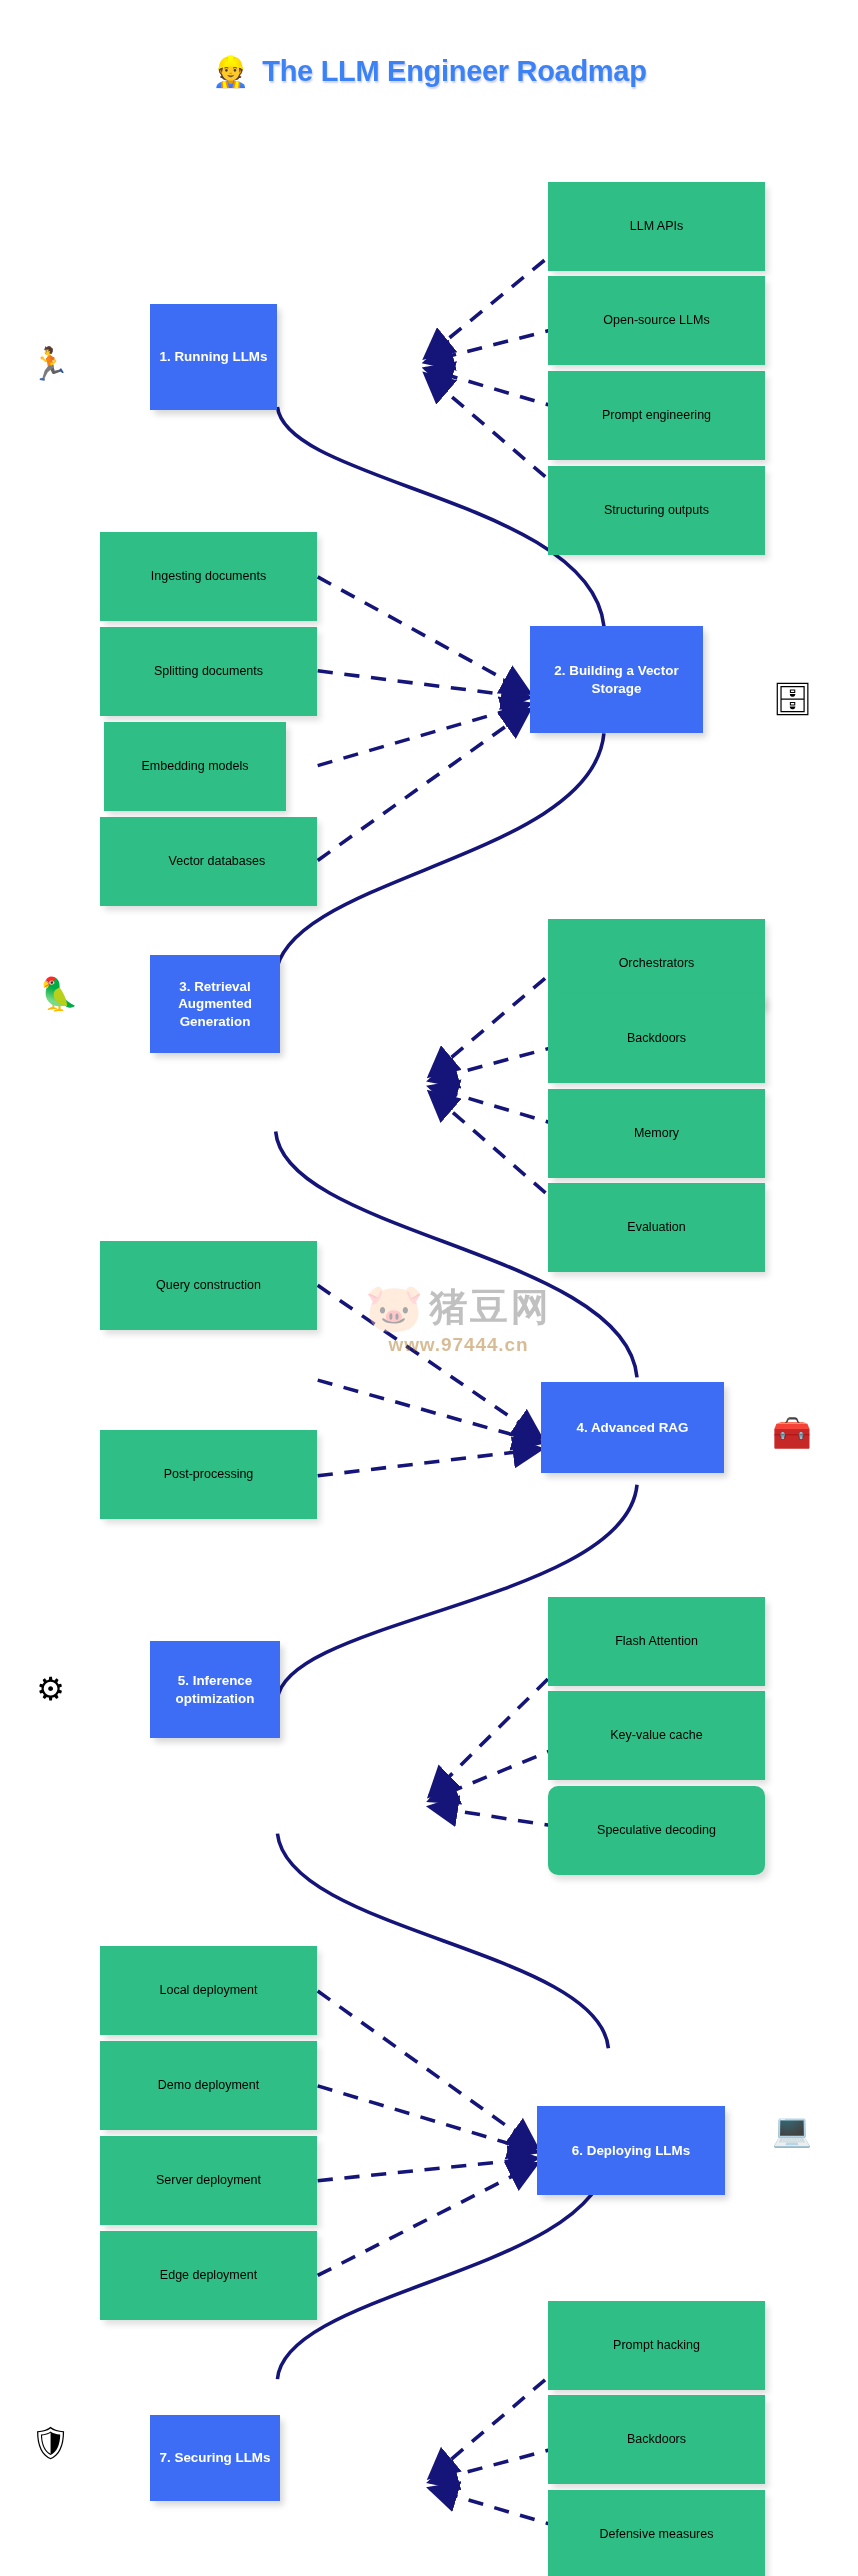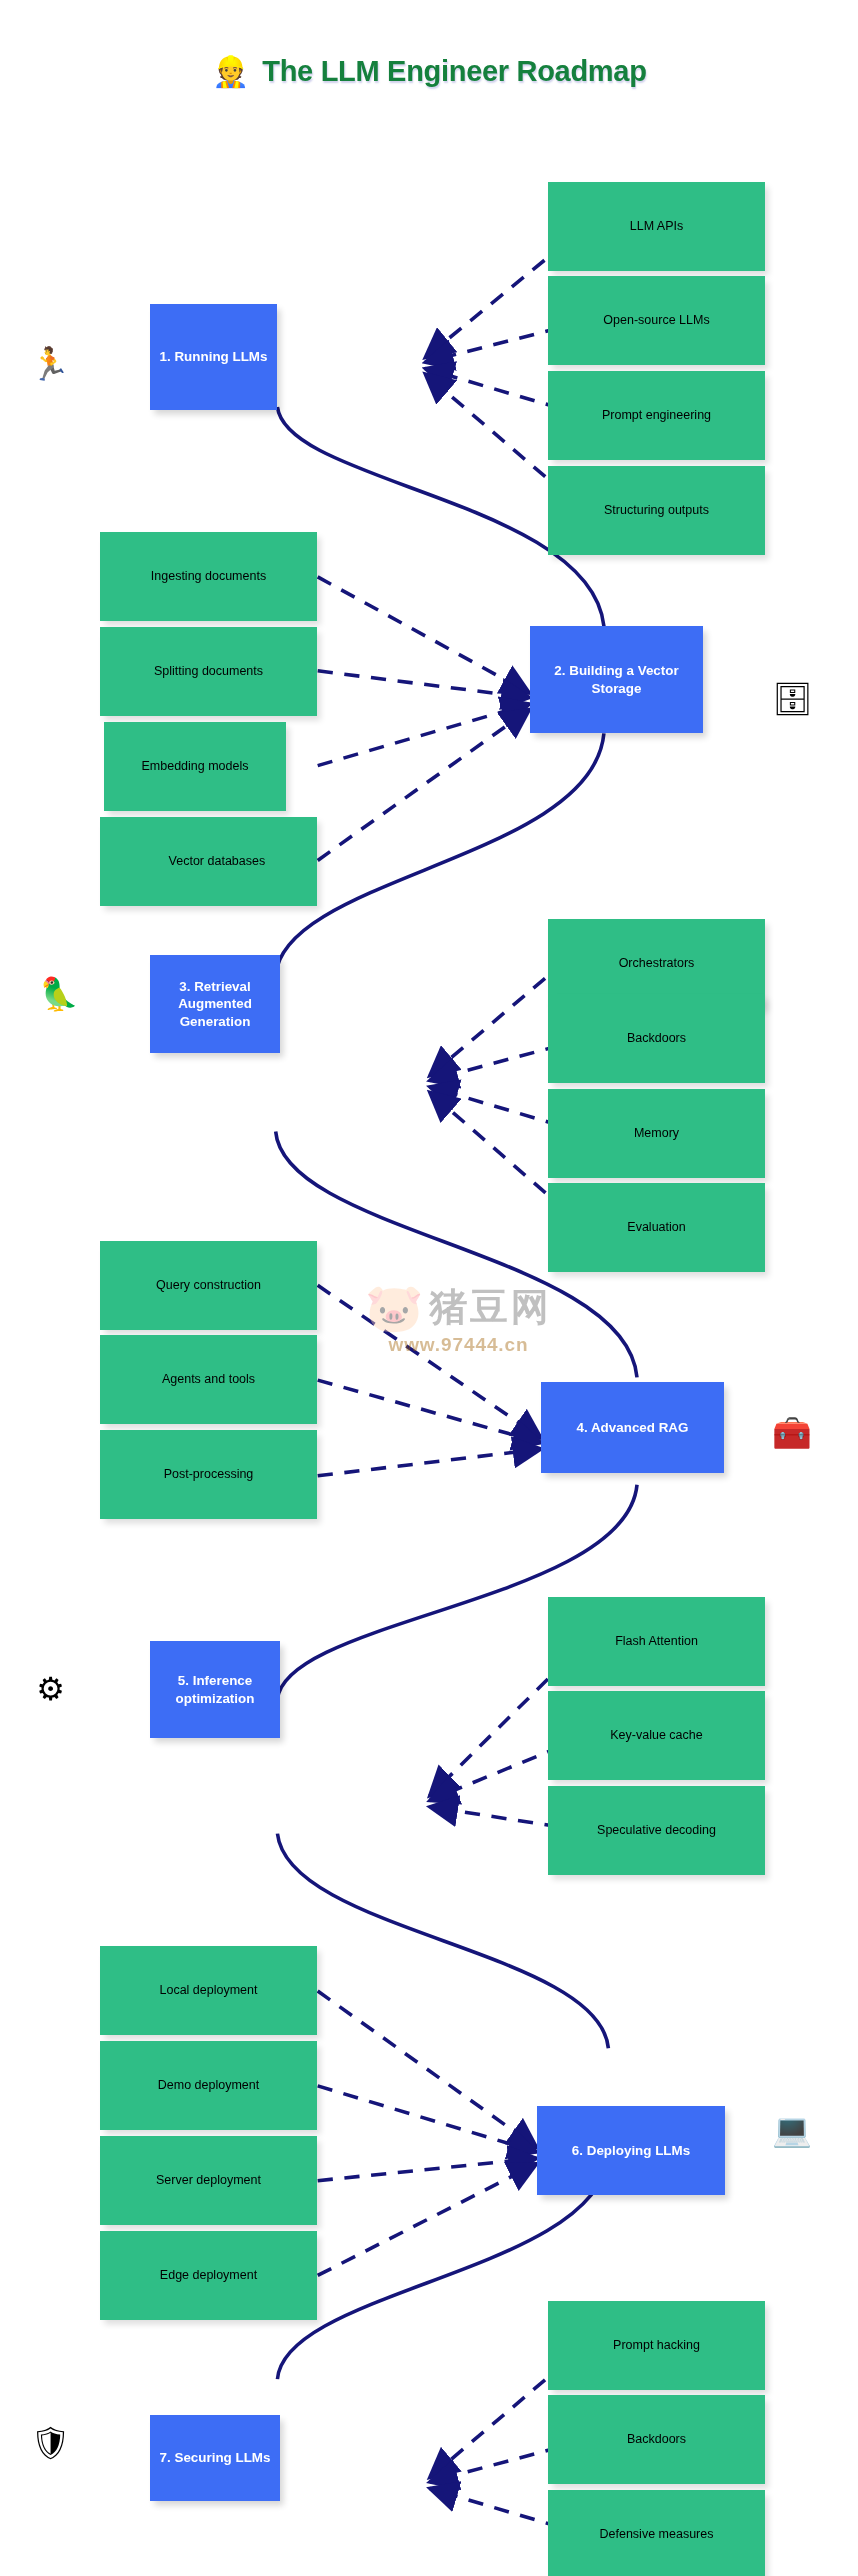--- a/index.html
+++ b/index.html
@@ -26,21 +26,21 @@
     justify-content: center;
     gap: 12.5px;
   }
   #title-emoji {
     font-size: 30px;
     line-height: 1;
   }
   #title-text {
     font-size: 29px;
     font-weight: bold;
-    color: #15803d;
+    color: #3b82f6;
     letter-spacing: -0.3px;
     text-shadow: 0.9px 1.8px 1.8px rgba(120,120,200,0.35);
     white-space: nowrap;
   }
   
   #links {
     position: absolute;
     left: 0; top: 0;
     width: 859px; height: 2576px;
     pointer-events: none;
@@ -232,29 +232,28 @@
 
   <div class="topic-box" style="left:548px; top:899px; width:217px; height:89px;margin-top:20px;">Orchestrators</div>
   <div class="topic-box" style="left:548px; top:994px; width:217px; height:89px;">Backdoors</div>
   <div class="topic-box" style="left:548px; top:1089px; width:217px; height:89px;">Memory</div>
   <div class="topic-box" style="left:548px; top:1183px; width:217px; height:89px;">Evaluation</div>
 
   <div class="stage-icon" style="left:769px; top:1409px;">🧰</div>
   <div class="stage-box" style="left:541px; top:1382px; width:183px; height:91px;">4. Advanced RAG</div>
 
   <div class="topic-box" style="left:100px; top:1241px; width:217px; height:89px;">Query construction</div>
-  <div class="topic-box" style="left:100px; top:1335px; width:217px; height:89px;">Agents and tools</div>
   <div class="topic-box" style="left:100px; top:1430px; width:217px; height:89px;">Post-processing</div>
 
   <div class="stage-icon" style="left:27px; top:1665px;">⚙</div>
   <div class="stage-box" style="left:150px; top:1641px; width:130px; height:97px;">5. Inference optimization</div>
 
   <div class="topic-box" style="left:548px; top:1597px; width:217px; height:89px;text-align:center;">Flash Attention</div>
   <div class="topic-box" style="left:548px; top:1691px; width:217px; height:89px;">Key-value cache</div>
-  <div class="topic-box" style="left:548px; top:1786px; width:217px; height:89px;">Speculative decoding</div>
+  <div class="topic-box" style="left:548px; top:1786px; width:217px; height:89px;border-radius:10px;">Speculative decoding</div>
 
   <div class="stage-icon" style="left:769px; top:2106px;">💻</div>
   <div class="stage-box" style="left:537px; top:2106px; width:188px; height:89px;">6. Deploying LLMs</div>
 
   <div class="topic-box" style="left:100px; top:1946px; width:217px; height:89px;">Local deployment</div>
   <div class="topic-box" style="left:100px; top:2041px; width:217px; height:89px;">Demo deployment</div>
   <div class="topic-box" style="left:100px; top:2136px; width:217px; height:89px;">Server deployment</div>
   <div class="topic-box" style="left:100px; top:2231px; width:217px; height:89px;">Edge deployment</div>
 
   <div class="stage-icon" style="left:27px; top:2419px;">🛡</div>

